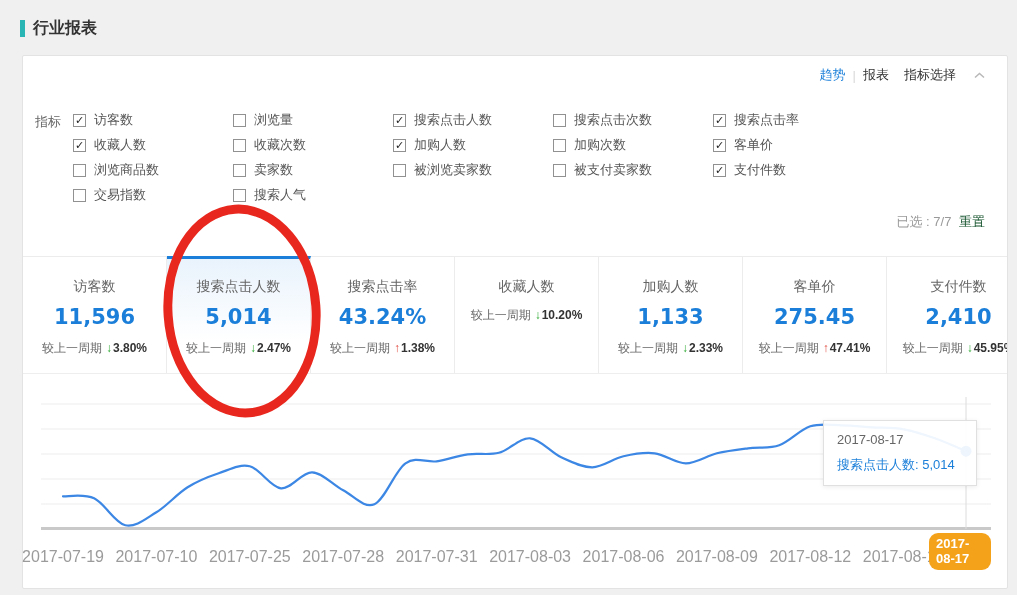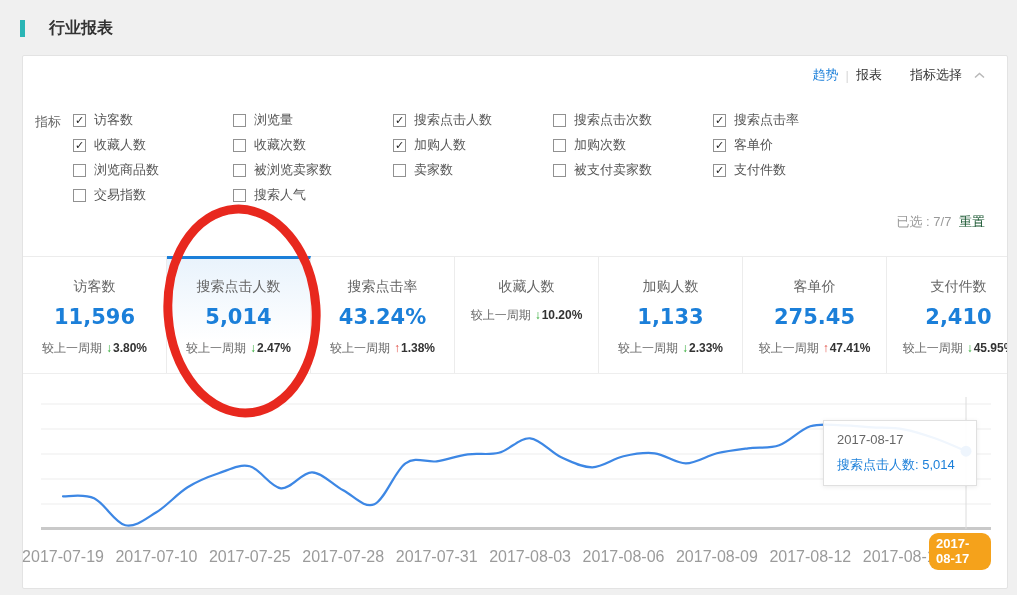--- a/index.html
+++ b/index.html
@@ -3,35 +3,35 @@
 <meta charset="utf-8">
 <style>
   html,body{margin:0;padding:0}
   body{
     width:1017px;height:595px;position:relative;overflow:hidden;
     background:#f0f0f0;
     font-family:"Liberation Sans","DejaVu Sans",sans-serif;
     color:#333;
   }
   
-  .page-header{display:flex;align-items:center;gap:24px;padding:13px 0 0 20px;height:30px}
+  .page-header{display:flex;align-items:center;gap:8px;padding:13px 0 0 20px;height:30px}
   .accent-bar{width:5px;height:17px;background:#2ab5b5}
   .page-title{font-size:16px;font-weight:bold;color:#333;margin:0}
 
   
   .panel{position:absolute;left:22px;top:55px;width:986px;height:534px;
     background:#fff;border:1px solid #e3e3e3;border-radius:2px;box-sizing:border-box}
 
   
   .toolbar{position:absolute;top:10px;right:22px;font-size:13px;display:flex;align-items:center}
   .toolbar a{text-decoration:none;cursor:pointer}
   .trend-link{color:#1b7fd9}
   .toolbar .sep{color:#d8d8d8;margin:0 7px}
   .report-link{color:#333}
-  .metric-select{color:#333;margin-left:28px;display:flex;align-items:center;gap:12px;cursor:pointer}
+  .metric-select{color:#333;margin-left:15px;display:flex;align-items:center;gap:18px;cursor:pointer}
 
   
   .picker{position:absolute;top:56px;left:12px;display:flex;font-size:13px}
   .picker-label{width:38px;color:#666;padding-top:1px}
   .cbx-grid{display:grid;grid-template-columns:160px 160px 160px 160px auto;row-gap:9px}
   .opt{display:flex;align-items:center;gap:8px;cursor:pointer;color:#555;height:16px}
   .box{width:13px;height:13px;border:1px solid #919191;background:#fff;box-sizing:border-box;
        display:flex;align-items:center;justify-content:center;font-size:11px;line-height:1;color:#222;font-weight:bold}
   .picker-footer{position:absolute;top:157px;right:22px;font-size:13px;color:#999}
   .reset-link{color:#14532d;margin-left:4px;cursor:pointer;text-decoration:none}
@@ -129,25 +129,25 @@
         <label class="opt">
           <span class="box">✓</span>
           <span>客单价</span>
         </label>
         <label class="opt">
           <span class="box"></span>
           <span>浏览商品数</span>
         </label>
         <label class="opt">
           <span class="box"></span>
+          <span>卖家数</span>
+        </label>
+        <label class="opt">
+          <span class="box"></span>
           <span>被浏览卖家数</span>
-        </label>
-        <label class="opt">
-          <span class="box"></span>
-          <span>卖家数</span>
         </label>
         <label class="opt">
           <span class="box"></span>
           <span>被支付卖家数</span>
         </label>
         <label class="opt">
           <span class="box">✓</span>
           <span>支付件数</span>
         </label>
         <label class="opt">

